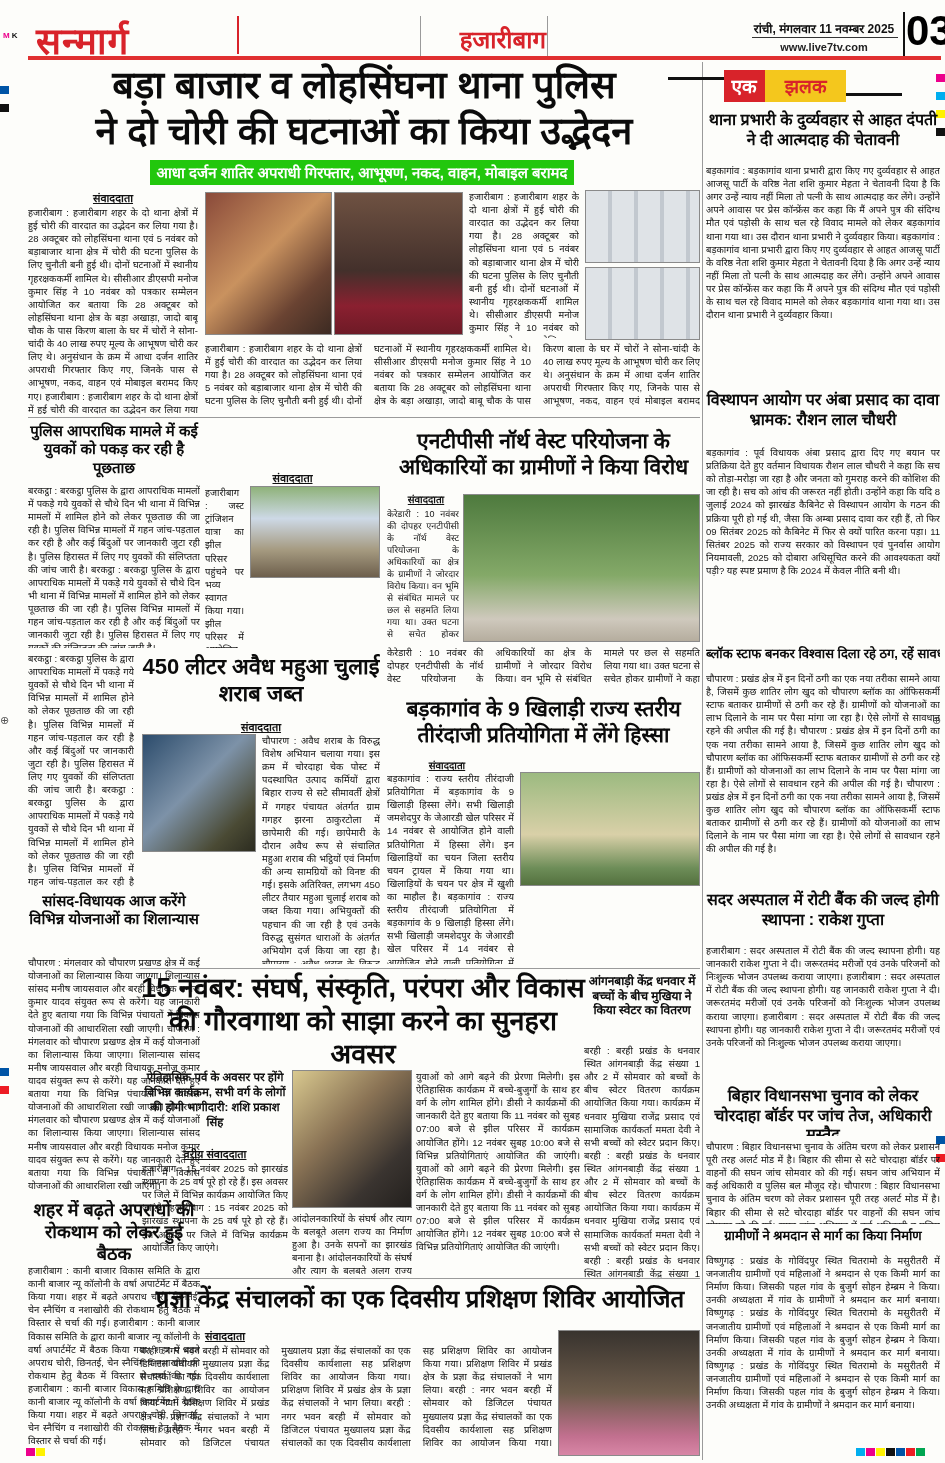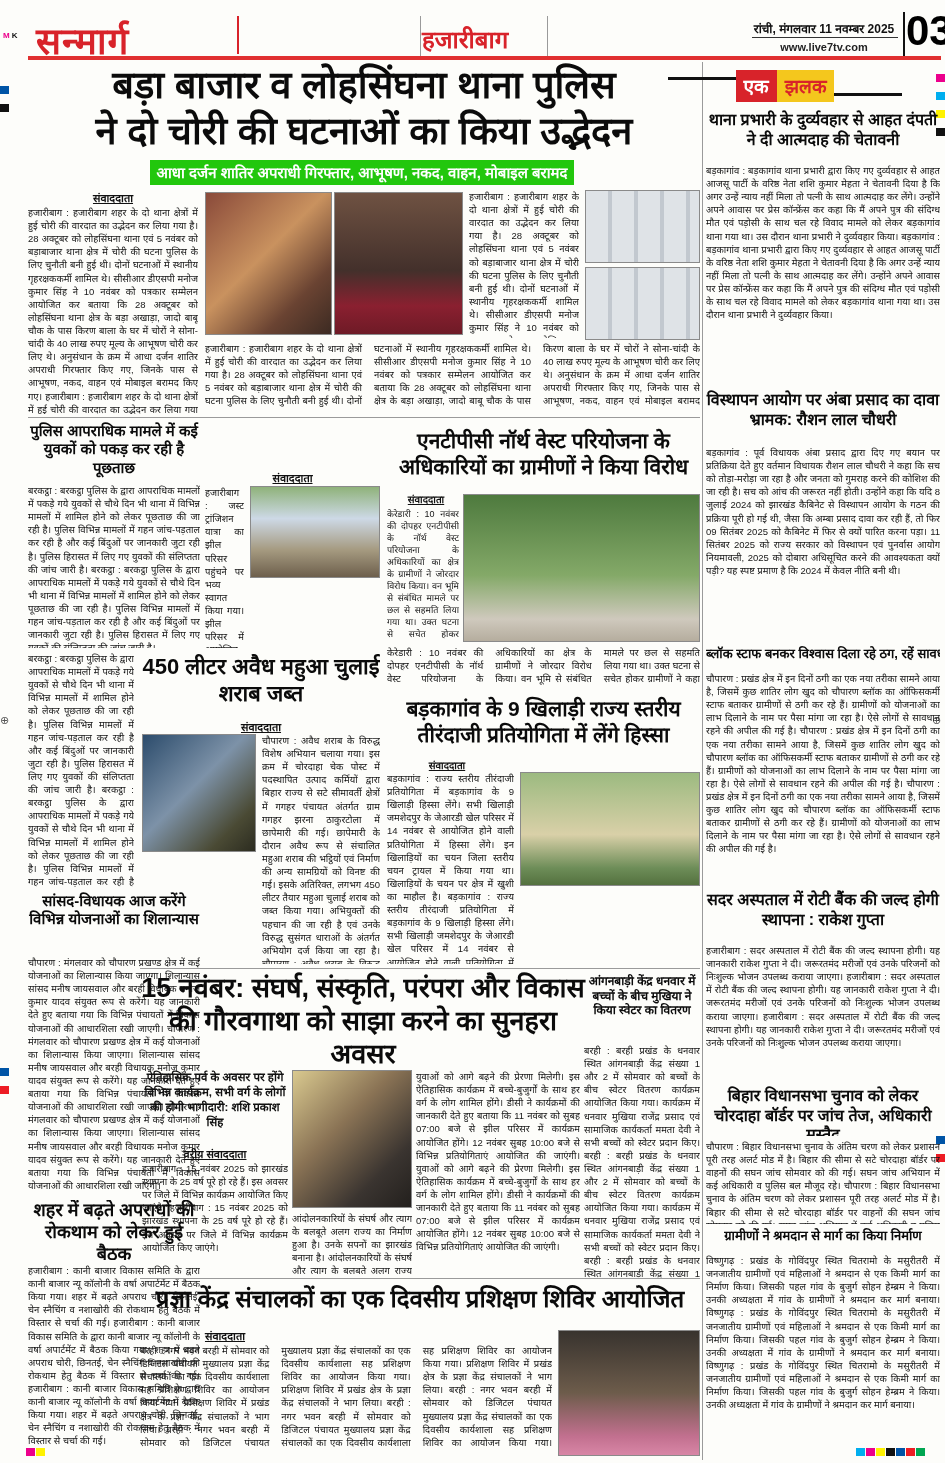--- a/index.html
+++ b/index.html
@@ -4,36 +4,36 @@
 <style>
   html,body{margin:0;padding:0;background:#e8e8e8}
   .page{position:relative;width:945px;height:1463px;background:#fdfdfa;
         font-family:"Liberation Sans","DejaVu Sans",sans-serif;overflow:hidden;margin:0 auto}
   .abs{position:absolute;box-sizing:border-box}
   .bt{font-size:9.5px;line-height:1.38;text-align:justify;color:#161616;overflow:hidden}
   .bt-s{font-size:9px;line-height:1.34;text-align:justify;color:#161616;overflow:hidden}
   .byl{font-size:11px;font-weight:bold;text-decoration:underline;text-align:center;color:#111}
   .hl{font-weight:700;text-align:center;color:#0b0b0b;line-height:1.22;overflow:hidden}
   .masthead{font-size:37px;font-weight:700;color:#d8232a;letter-spacing:1px}
-  .edition{font-size:24px;font-weight:800;color:#d8232a;text-align:left}
+  .edition{font-size:24px;font-weight:800;color:#d8232a;text-align:right}
   .pageno{font-size:42px;font-weight:900;color:#000;line-height:1}
   .rule{background:#9a9a9a}
   .redrule{background:#e03030}
   .greenbar{background:#22c70d;color:#fff;font-weight:bold;font-size:15px;
             text-align:center;line-height:25px;overflow:hidden;white-space:nowrap}
   .ph{border:1px solid #8a8a8a;overflow:hidden}
   .fr{float:right;margin:0 0 4px 6px}
   .fl{float:left;margin:0 6px 4px 0}
   .cols3{column-count:3;column-gap:12px}
   .pre{white-space:pre-line}
   .nowrap{white-space:nowrap}
   .sq{width:9px;height:8px;display:inline-block;margin-right:1px;vertical-align:top}
   .mletter{font-size:8px;font-weight:bold;margin-right:2px}
   .jh-box-red{background:#d8232a;color:#fff;font-size:19px;font-weight:800;padding:3px 8px}
-  .jh-box-yel{background:#f4c71d;color:#d8232a;font-size:19px;font-weight:800;padding:3px 8px}
+  .jh-box-yel{background:#f4c71d;color:#d8232a;font-size:19px;font-weight:800;padding:3px 20px}
   .jline{height:3px;background:#111;flex:1}
   
   .ph-arrested{background:linear-gradient(135deg,#8a4a3a,#c9925f 45%,#6a4332 75%,#3c2a22)}
   .ph-press{background:linear-gradient(180deg,#6f5242 0%,#43302b 55%,#8a2030 80%,#6e1a26)}
   .ph-jewel{background:repeating-linear-gradient(90deg,#dfe3e7 0 22px,#c2c8cf 22px 26px),linear-gradient(180deg,#eef0f2,#cfd4d9)}
   .ph-yatra{background:linear-gradient(180deg,#8fb27a 0%,#cdd9e6 35%,#a59a80 70%,#6d5f4c)}
   .ph-ntpc{background:linear-gradient(180deg,#4e7a3e 0%,#84a968 55%,#cfc9bd 85%,#b5ad9e)}
   .ph-liquor{background:linear-gradient(135deg,#2c4c6c,#7d92a8 45%,#4a4a34 80%,#2c2c20)}
   .ph-archery{background:linear-gradient(180deg,#9cba80 0%,#d9d0a8 55%,#6d8d58 85%,#54713f)}
   .ph-speaker{background:linear-gradient(135deg,#d9c98f 0%,#8a7355 40%,#3a3430 75%,#23201d)}

